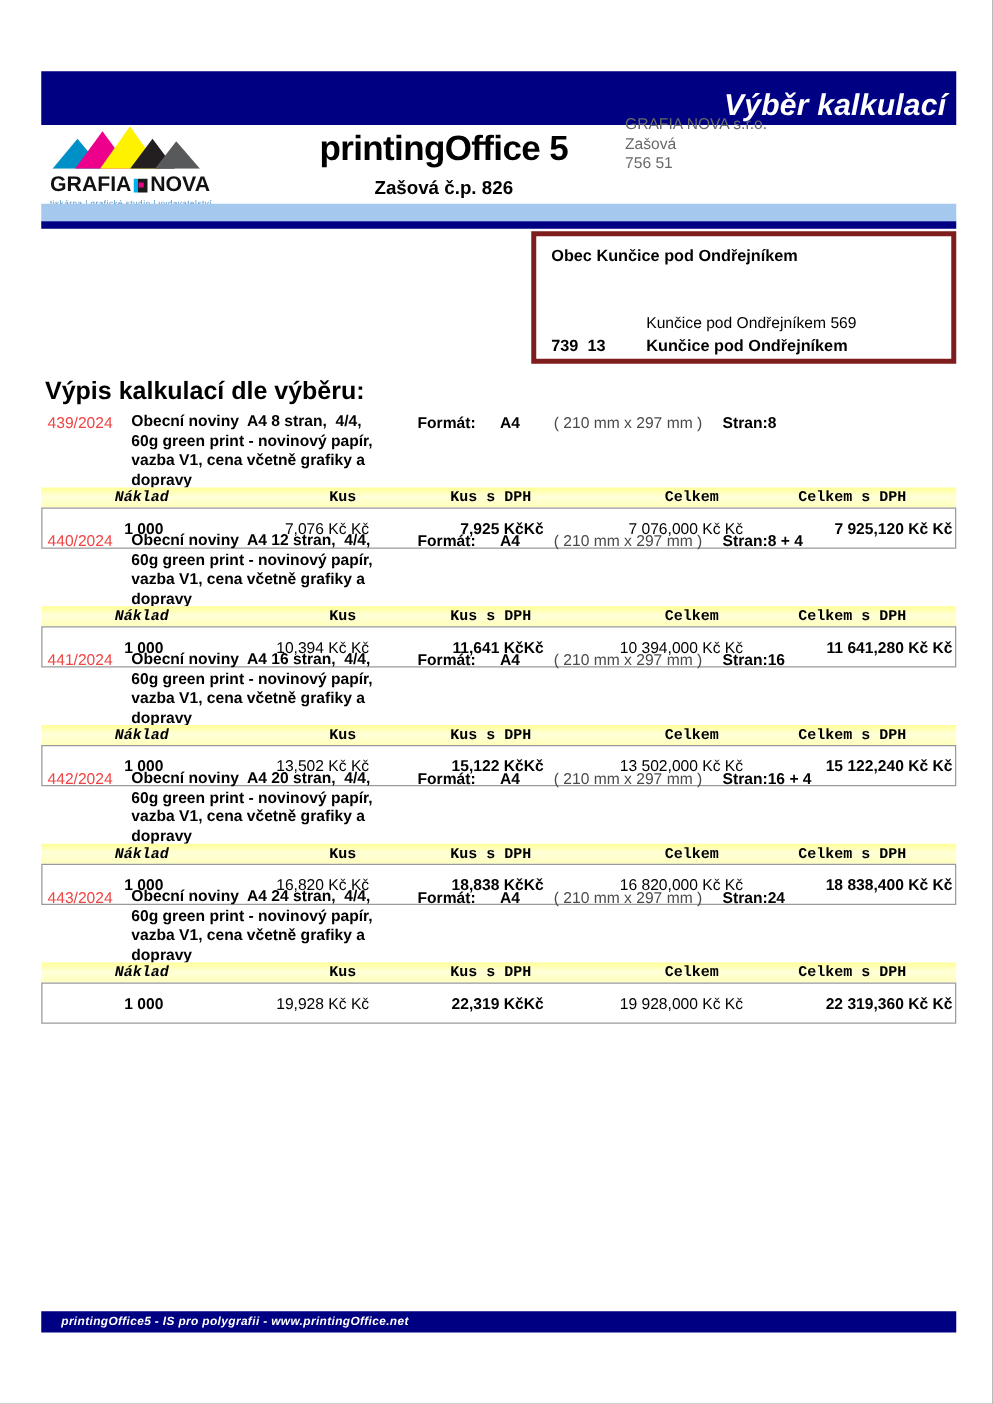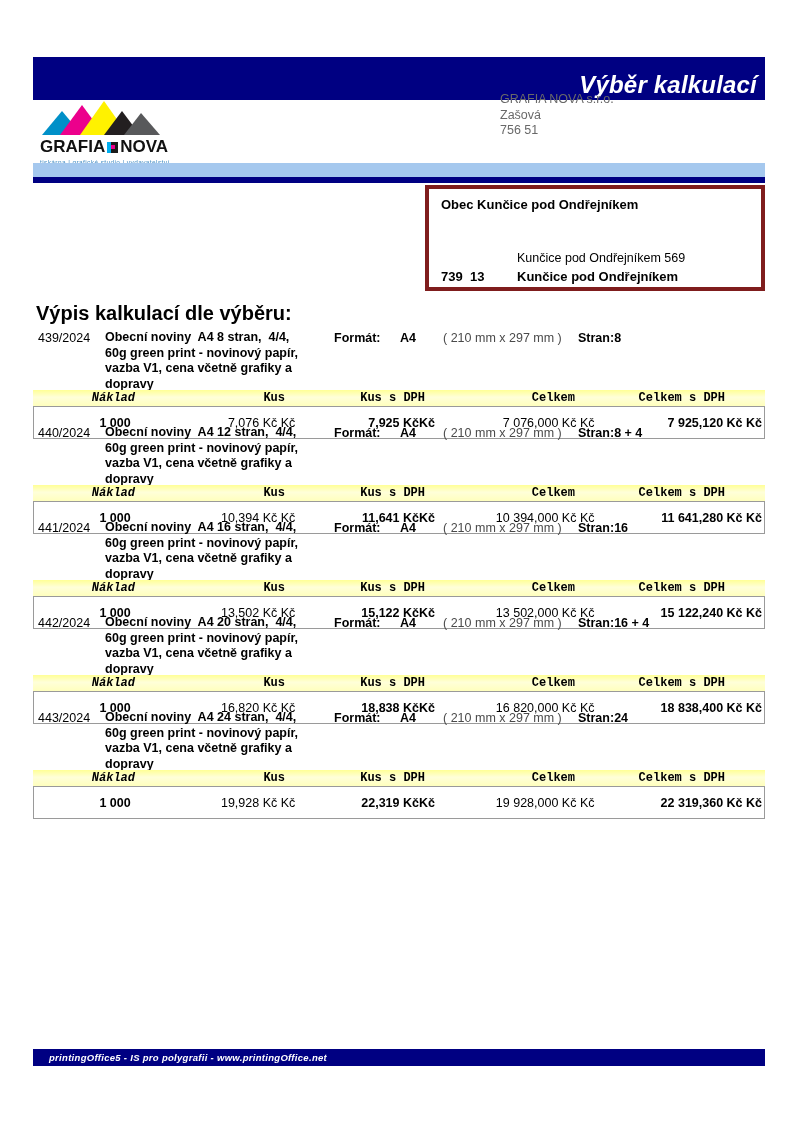--- a/index.html
+++ b/index.html
@@ -43,21 +43,21 @@
   .client-street { position:absolute; left:88px; top:62px; font-size:12.5px; }
   .client-zip  { position:absolute; left:12px; top:80px; font-size:13px; font-weight:bold; white-space:pre; }
   .client-city { position:absolute; left:88px; top:80px; font-size:13px; font-weight:bold; }
 
   .section-title { position:absolute; left:36px; top:302px; font-size:20px; font-weight:bold; }
 
   
   #calc-list { position:absolute; left:33px; top:330px; width:732px; }
   .calc-block { width:732px; height:93px; margin-bottom:2px; position:relative; }
   .calc-meta { position:relative; height:60px; overflow:hidden; }
-  .calc-number { position:absolute; left:5px; top:1px; font-size:12.5px; color:#000000; }
+  .calc-number { position:absolute; left:5px; top:1px; font-size:12.5px; color:#ef4444; }
   .calc-desc { position:absolute; left:72px; top:0; width:216px; height:60px; overflow:hidden;
                font-size:12.5px; font-weight:bold; line-height:15.5px; }
   .calc-desc div { white-space:pre; }
   .calc-format-label { position:absolute; left:289px; top:1px; font-size:12.5px; font-weight:bold;margin-left:12px; }
   .calc-format-value { position:absolute; left:367px; top:1px; font-size:12.5px; font-weight:bold; }
   .calc-dims { position:absolute; left:410px; top:1px; font-size:12.5px; color:#4a4a4a; white-space:pre; }
   .calc-stran { position:absolute; left:545px; top:1px; font-size:12.5px; font-weight:bold; white-space:pre; }
 
   .calc-thead {
     display:flex; height:16px; align-items:center;
@@ -105,20 +105,24 @@
       <polygon points="84,34 101,12 120,34" fill="#58595B"></polygon>
     </svg>
     <div class="logo-text">
       <span>GRAFIA</span>
         <span class="logo-mark"></span>
         <span>NOVA</span>
     </div>
     <div class="logo-tagline">tiskárna | grafické studio | vydavatelství</div>
   </div>
 
+  <div class="app-title-wrap">
+    <div class="app-title">printingOffice 5</div>
+    <div class="app-subtitle">Zašová č.p. 826</div>
+  </div>
 
   <div class="company-info">
     <div>GRAFIA NOVA s.r.o.</div>
     <div>Zašová</div>
     <div>756 51</div>
   </div>
 
   <div class="blue-bar"></div>
   <div class="navy-line"></div>
 

